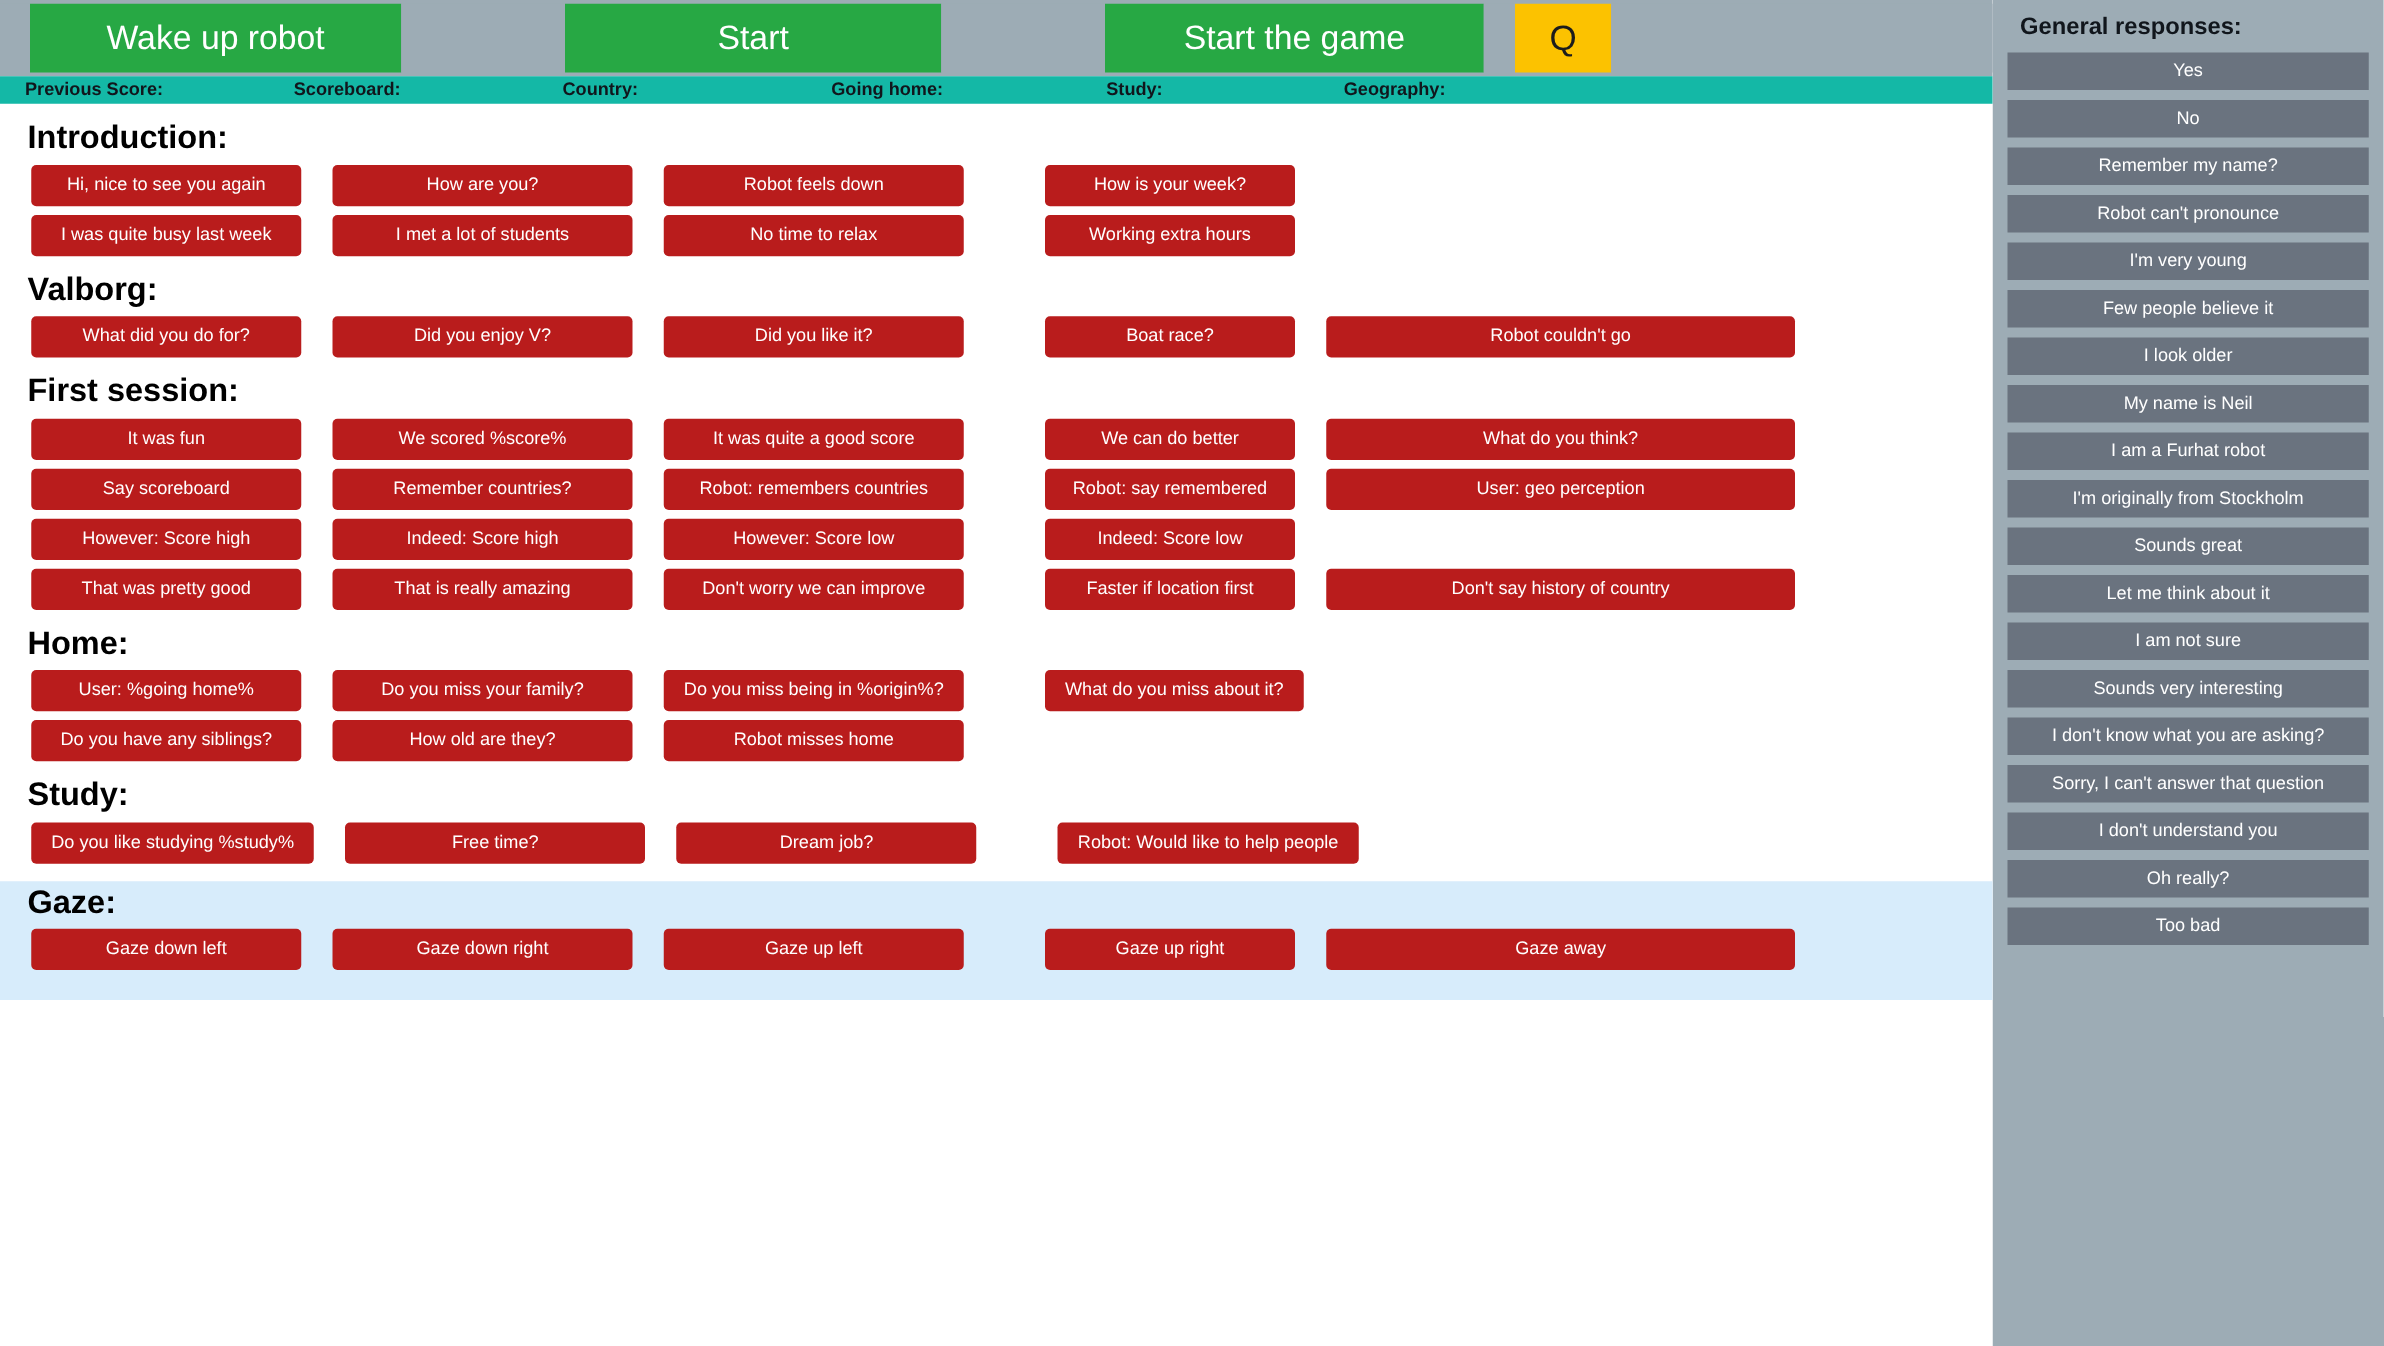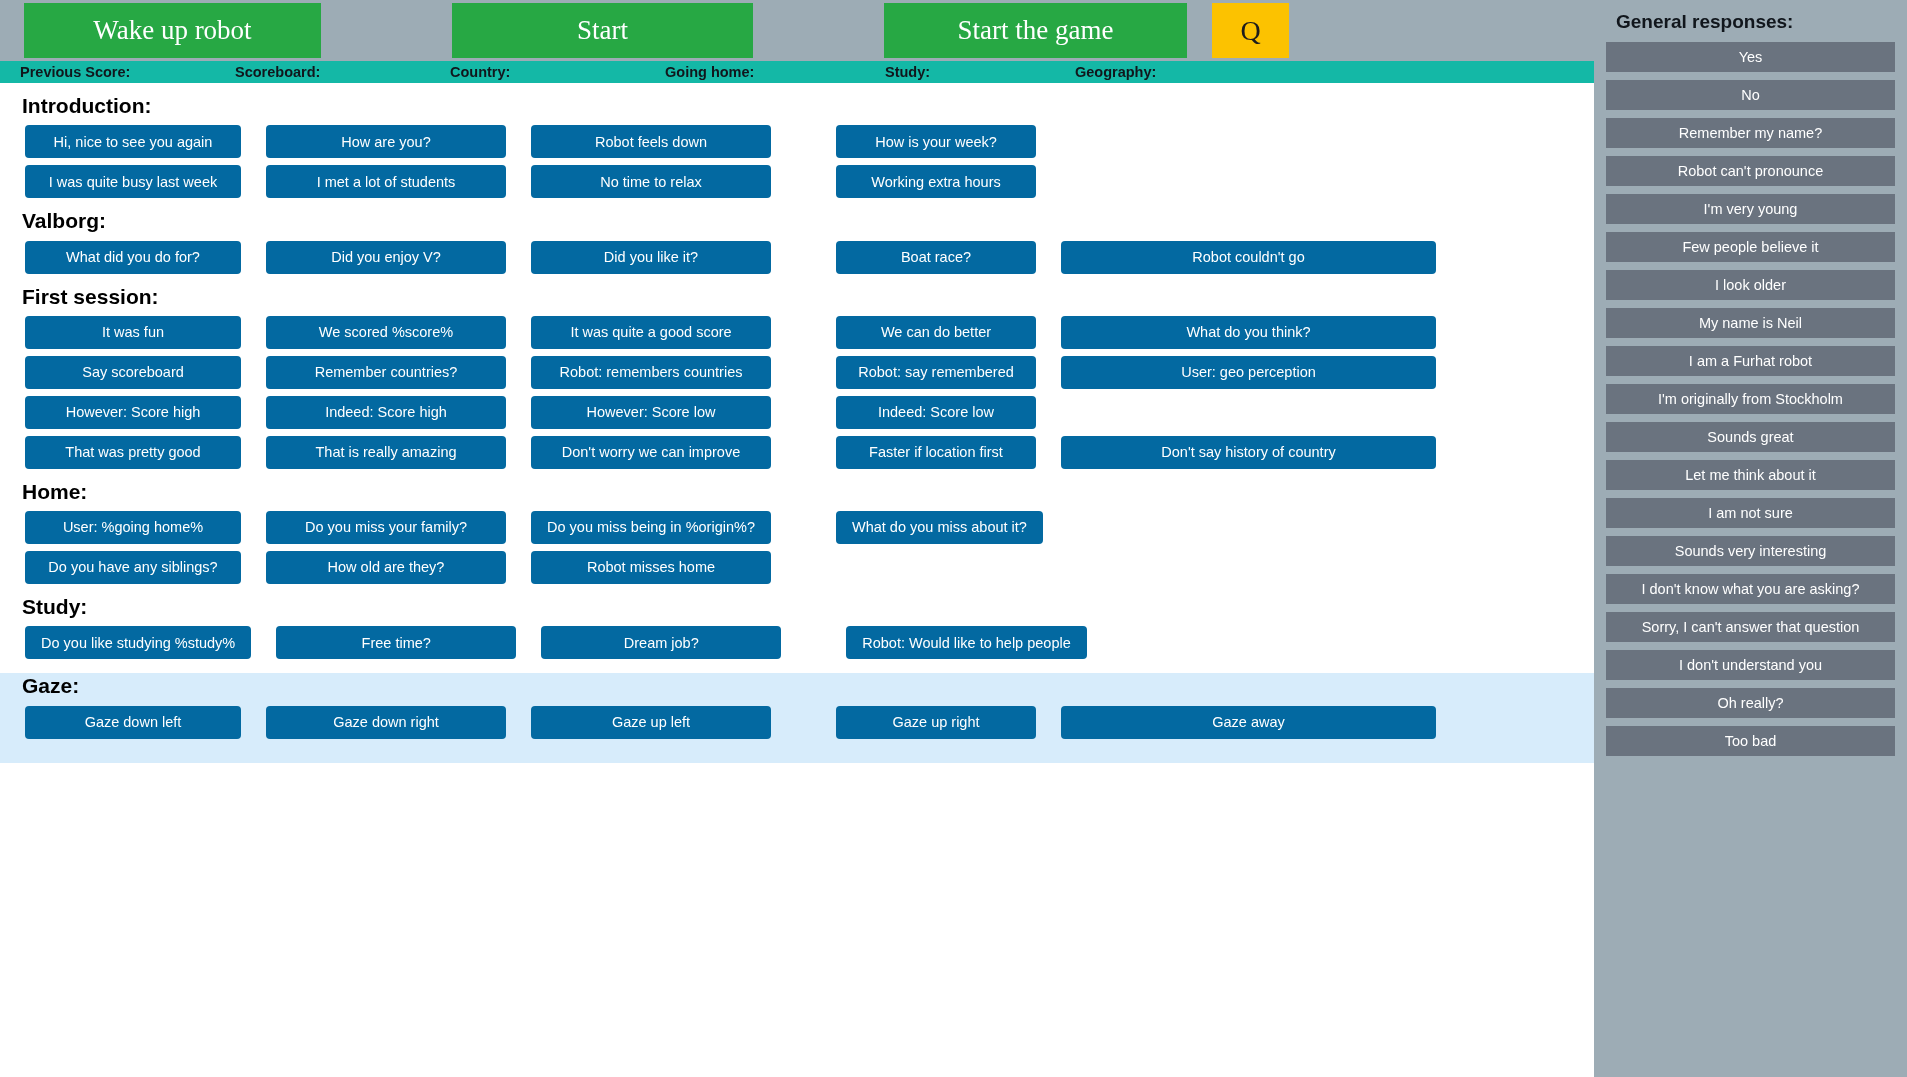--- a/index.html
+++ b/index.html
@@ -37,21 +37,21 @@
     display: flex;
     flex-direction: row;
     align-items: stretch;
     padding: 3px 0 3px 0;
   }
   .tb-spacer-left { flex: 0 0 24px; }
   .tb-btn {
     border: none;
     color: #ffffff;
     font-size: 27px;
-    font-family: Liberation Serif, serif;
+    font-family: Liberation Sans, sans-serif;
     display: flex;
     align-items: center;
     justify-content: center;
     cursor: pointer;
     padding: 0 8px;
     line-height: 1;
     white-space: nowrap;
     text-align: right;
   }
   .tb-green { background: #27a844; }
@@ -94,21 +94,21 @@
   }
   .section {
     padding: 0 0 0 0;
   }
   .section.gaze {
     background: #d7ecfb;
     padding-bottom: 17px;
     margin-top: 10px;
   }
   .section-title {
-    font-size: 21px;
+    font-size: 26px;
     font-weight: bold;
     color: #000000;
     margin: 10px 0 6px 22px;
     line-height: 1.25;
   }
   .section.gaze .section-title { margin-top: 14px; }
 
   .btn-row {
     display: flex;
     flex-direction: row;
@@ -122,21 +122,21 @@
     justify-content: center;
   }
   
   .c0 { flex: 0 0 266px; padding-left: 25px; padding-right: 25px; }
   .c1 { flex: 0 0 265px; padding-left: 0px; padding-right: 25px; }
   .c2 { flex: 0 0 265px; padding-right: 25px; }
   .c3 { flex: 0 0 265px; padding-right: 25px; padding-left: 40px; }
   .c4 { flex: 0 0 400px; padding-right: 25px; }
 
   .rbtn {
-    background: #0369a1;
+    background: #b91c1c;
     color: #ffffff;
     border: none;
     border-radius: 4px;
     font-size: 14.5px;
     font-family: "Liberation Sans", sans-serif;
     height: 33px;
     padding: 0 16px;
     cursor: pointer;
     white-space: nowrap;
     display: flex;

